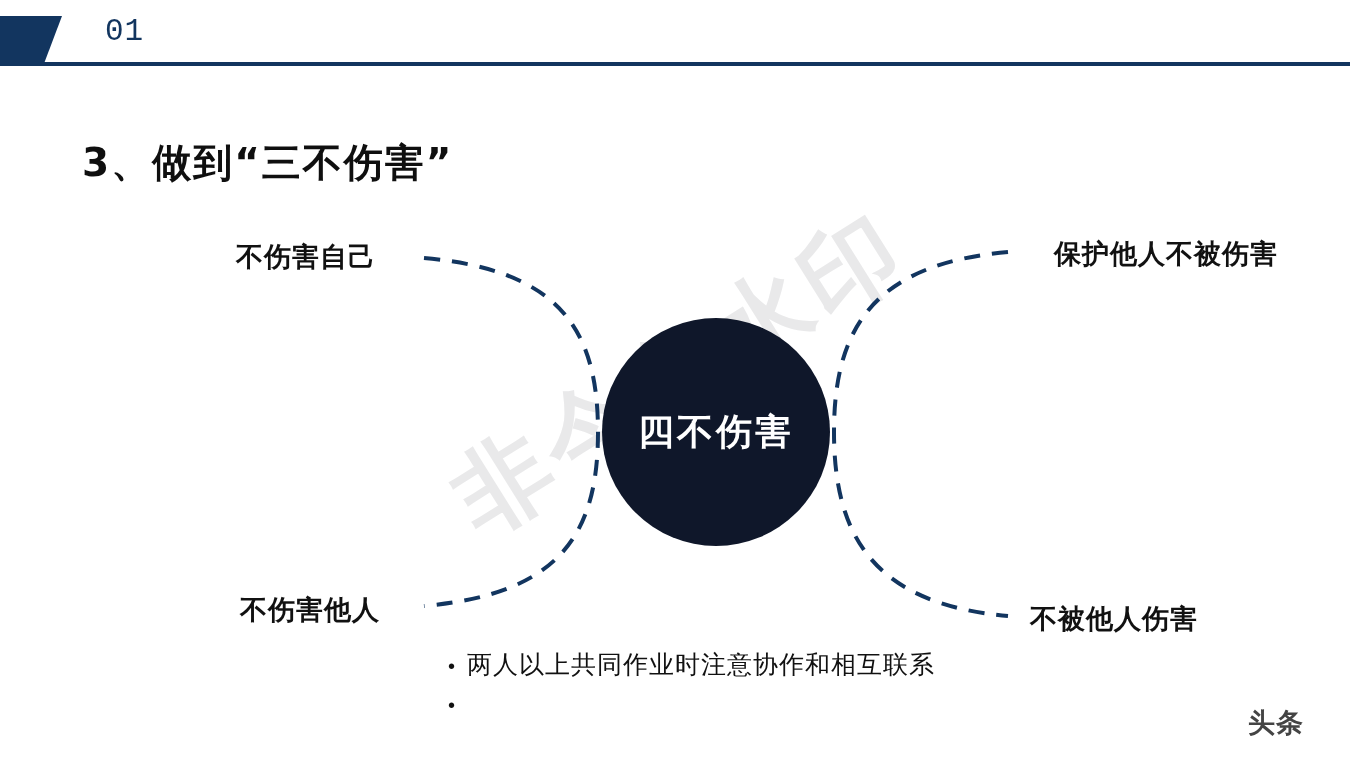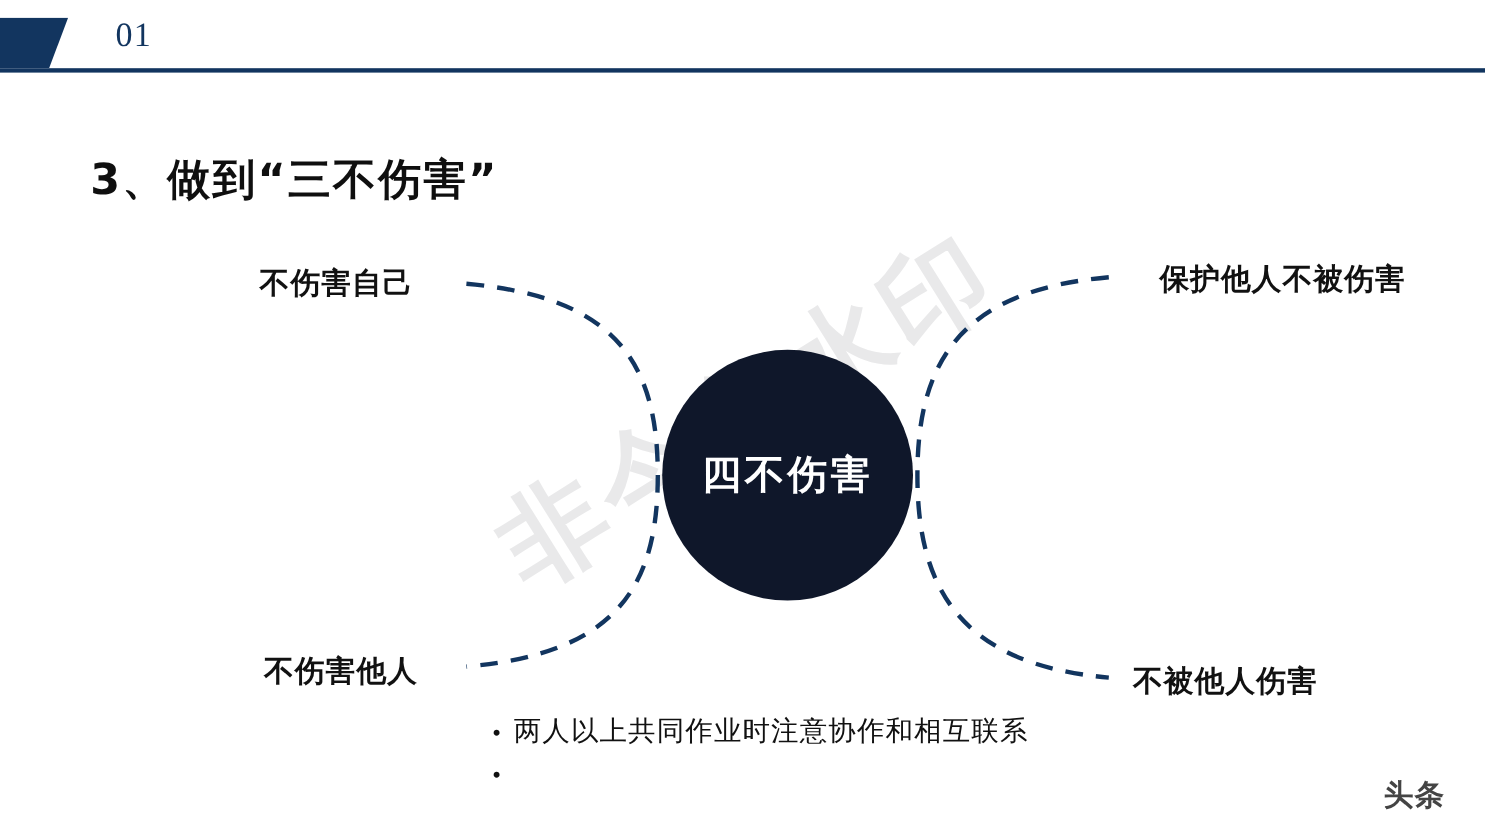--- a/index.html
+++ b/index.html
@@ -40,21 +40,21 @@
     background: #12355f;
     clip-path: polygon(0 0, 100% 0, 72% 100%, 0 100%);
   }
   .header-num {
     position: absolute;
     left: 105px;
     top: 14px;
     font-size: 31px;
     color: #12355f;
     letter-spacing: 1px;
-    font-family: Liberation Serif, serif;
+    font-family: Liberation Mono, monospace;
   }
   .header-title {
     position: absolute;
     left: 168px;
     top: 12px;
     font-size: 32px;
     color: #12355f;
     letter-spacing: 2px;
     font-family: "DejaVu Sans", sans-serif;
   }
@@ -173,20 +173,21 @@
     bottom: 18px;
     display: flex;
     align-items: center;
     z-index: 3;
   }
   .brand-mark {
     font-size: 27px;
     font-weight: bold;
     color: #444444;
     letter-spacing: 1px;
+    margin-right: 10px;
     font-family: "DejaVu Sans", sans-serif;
   }
   .brand-name {
     font-size: 27px;
     font-weight: bold;
     color: #2b2b2b;
     letter-spacing: 1px;
     font-family: "DejaVu Sans", sans-serif;
   }
 </style>

